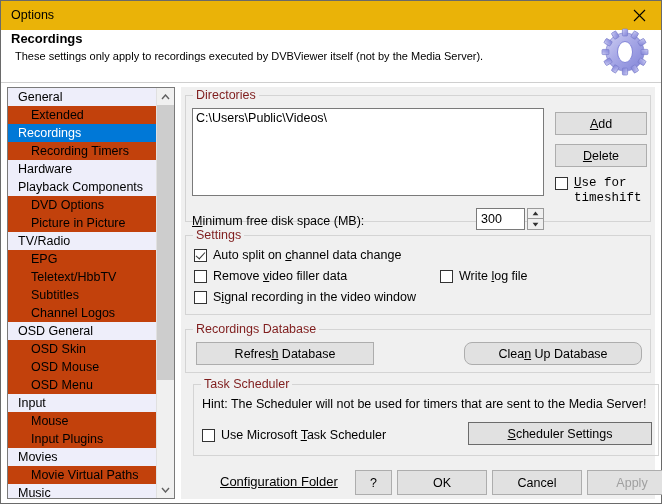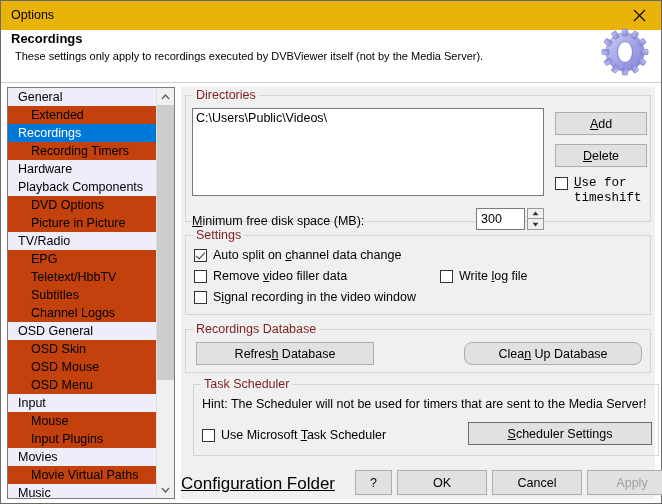--- a/index.html
+++ b/index.html
@@ -293,24 +293,25 @@
 
   
   .bottombar {
     position: absolute;
     left: 180px; top: 464px;
     width: 474px; height: 38px;
   }
   .linklabel {
     position: absolute;
     left: 0px; top: 9px;
-    font-size: 17px;
+    font-size: 13px;
     text-decoration: underline;
     cursor: default;
     white-space: nowrap;
+    padding-left: 39px;
   }
   #btn-help   { position: absolute; left: 174px; top: 5px; width: 37px;  height: 25px; }
   #btn-ok     { position: absolute; left: 216px; top: 5px; width: 90px;  height: 25px; }
   #btn-cancel { position: absolute; left: 311px; top: 5px; width: 90px;  height: 25px; }
   #btn-apply  { position: absolute; left: 406px; top: 5px; width: 90px;  height: 25px; }
 
   .u { text-decoration: underline; }
 </style>
 </head>
 <body>

